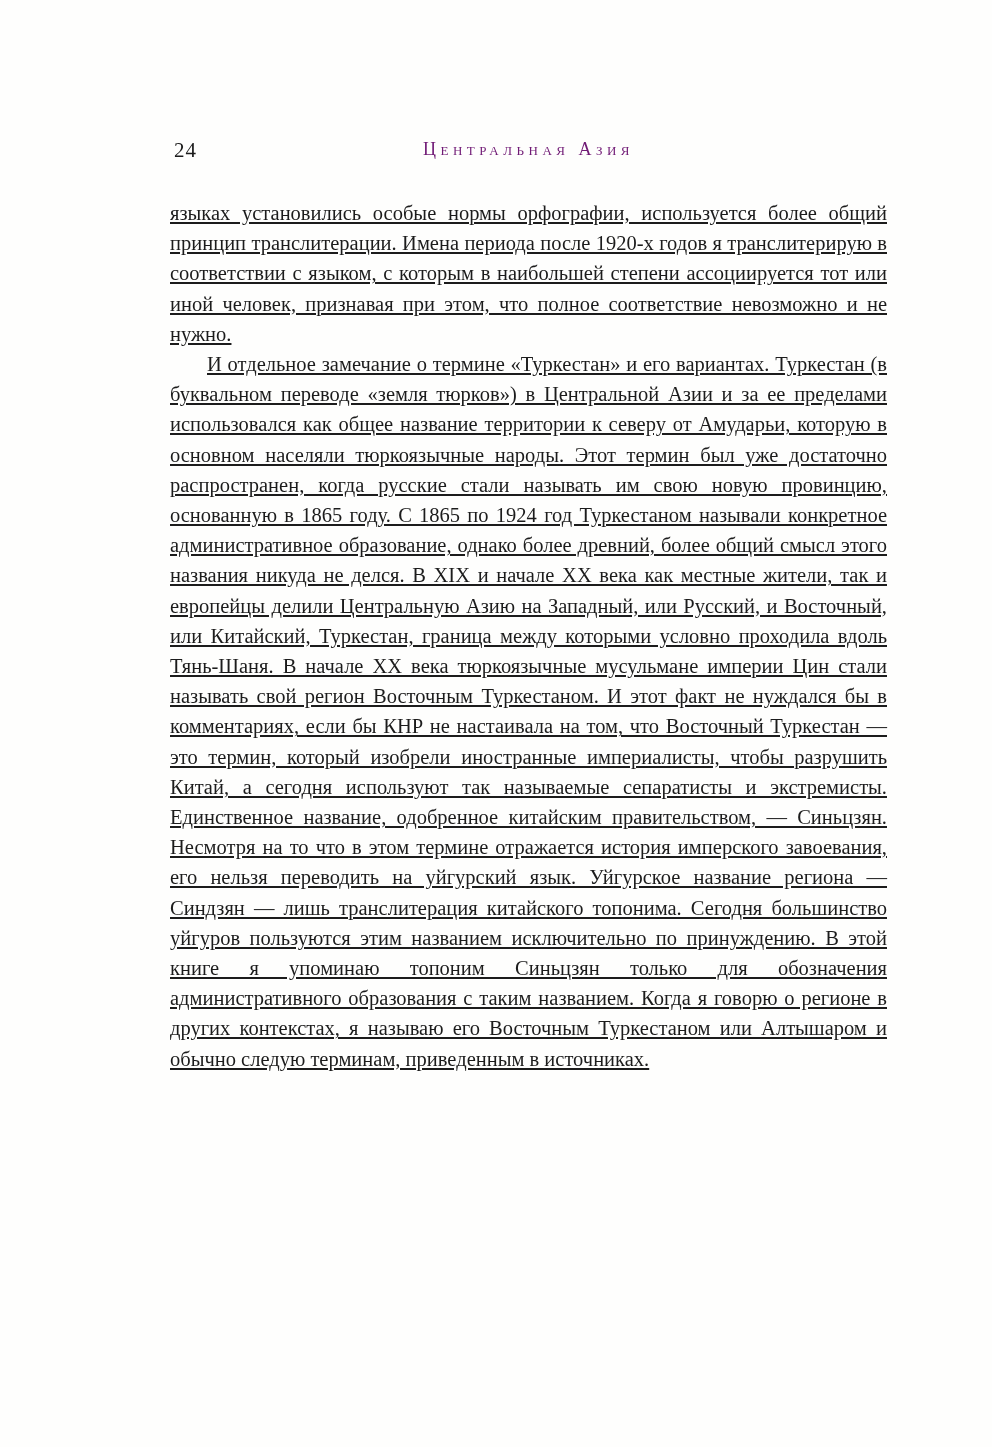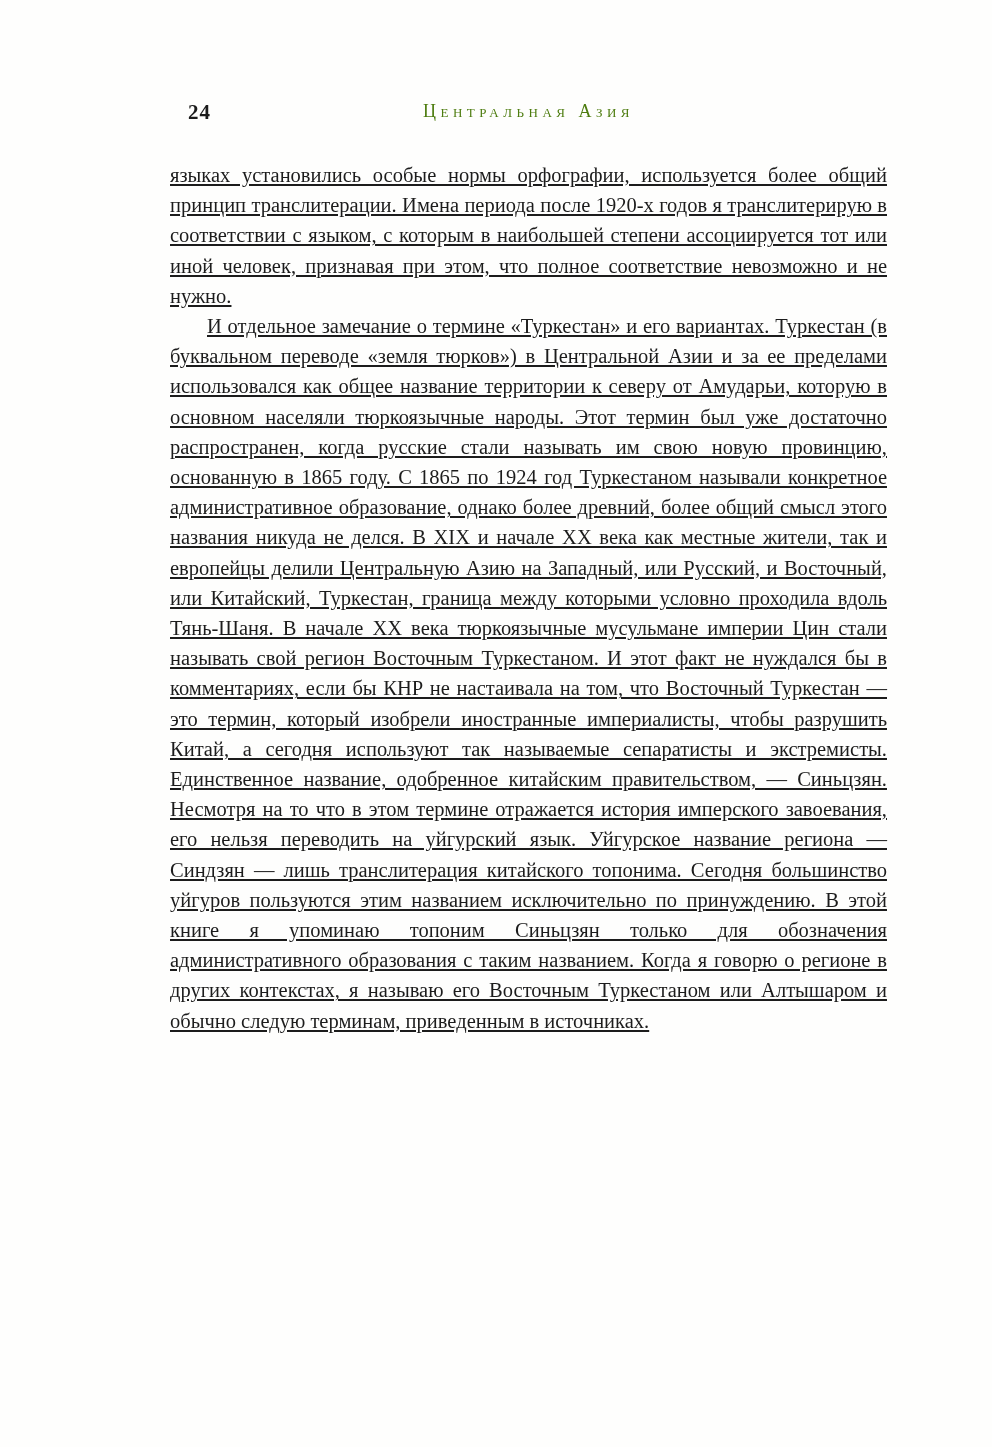--- a/index.html
+++ b/index.html
@@ -26,35 +26,36 @@
       left: 170px;
       top: 100px;
       width: 717px;
     }
     .page-header {
       position: relative;
       height: 60px;
     }
     .page-number {
       position: absolute;
-      left: 18px;
+      left: 4px;
       top: 0;
       font-size: 21px;
-      font-weight: bold;
+      font-weight: normal;
       letter-spacing: 1px;
       color: #1b1b1b;
     }
     .running-head {
       display: block;
       text-align: center;
       font-size: 18px;
       font-variant: small-caps;
       letter-spacing: 4.5px;
-      color: #4d7c0f;
+      color: #701a75;
       padding-top: 1px;
+      margin-top: 38px;
     }
     .text-block {
       text-align: justify;
       font-size: 20.5px;
       line-height: 30.2px;
       hyphens: auto;
       text-decoration: underline;
     }
     .para {
       margin: 0;

